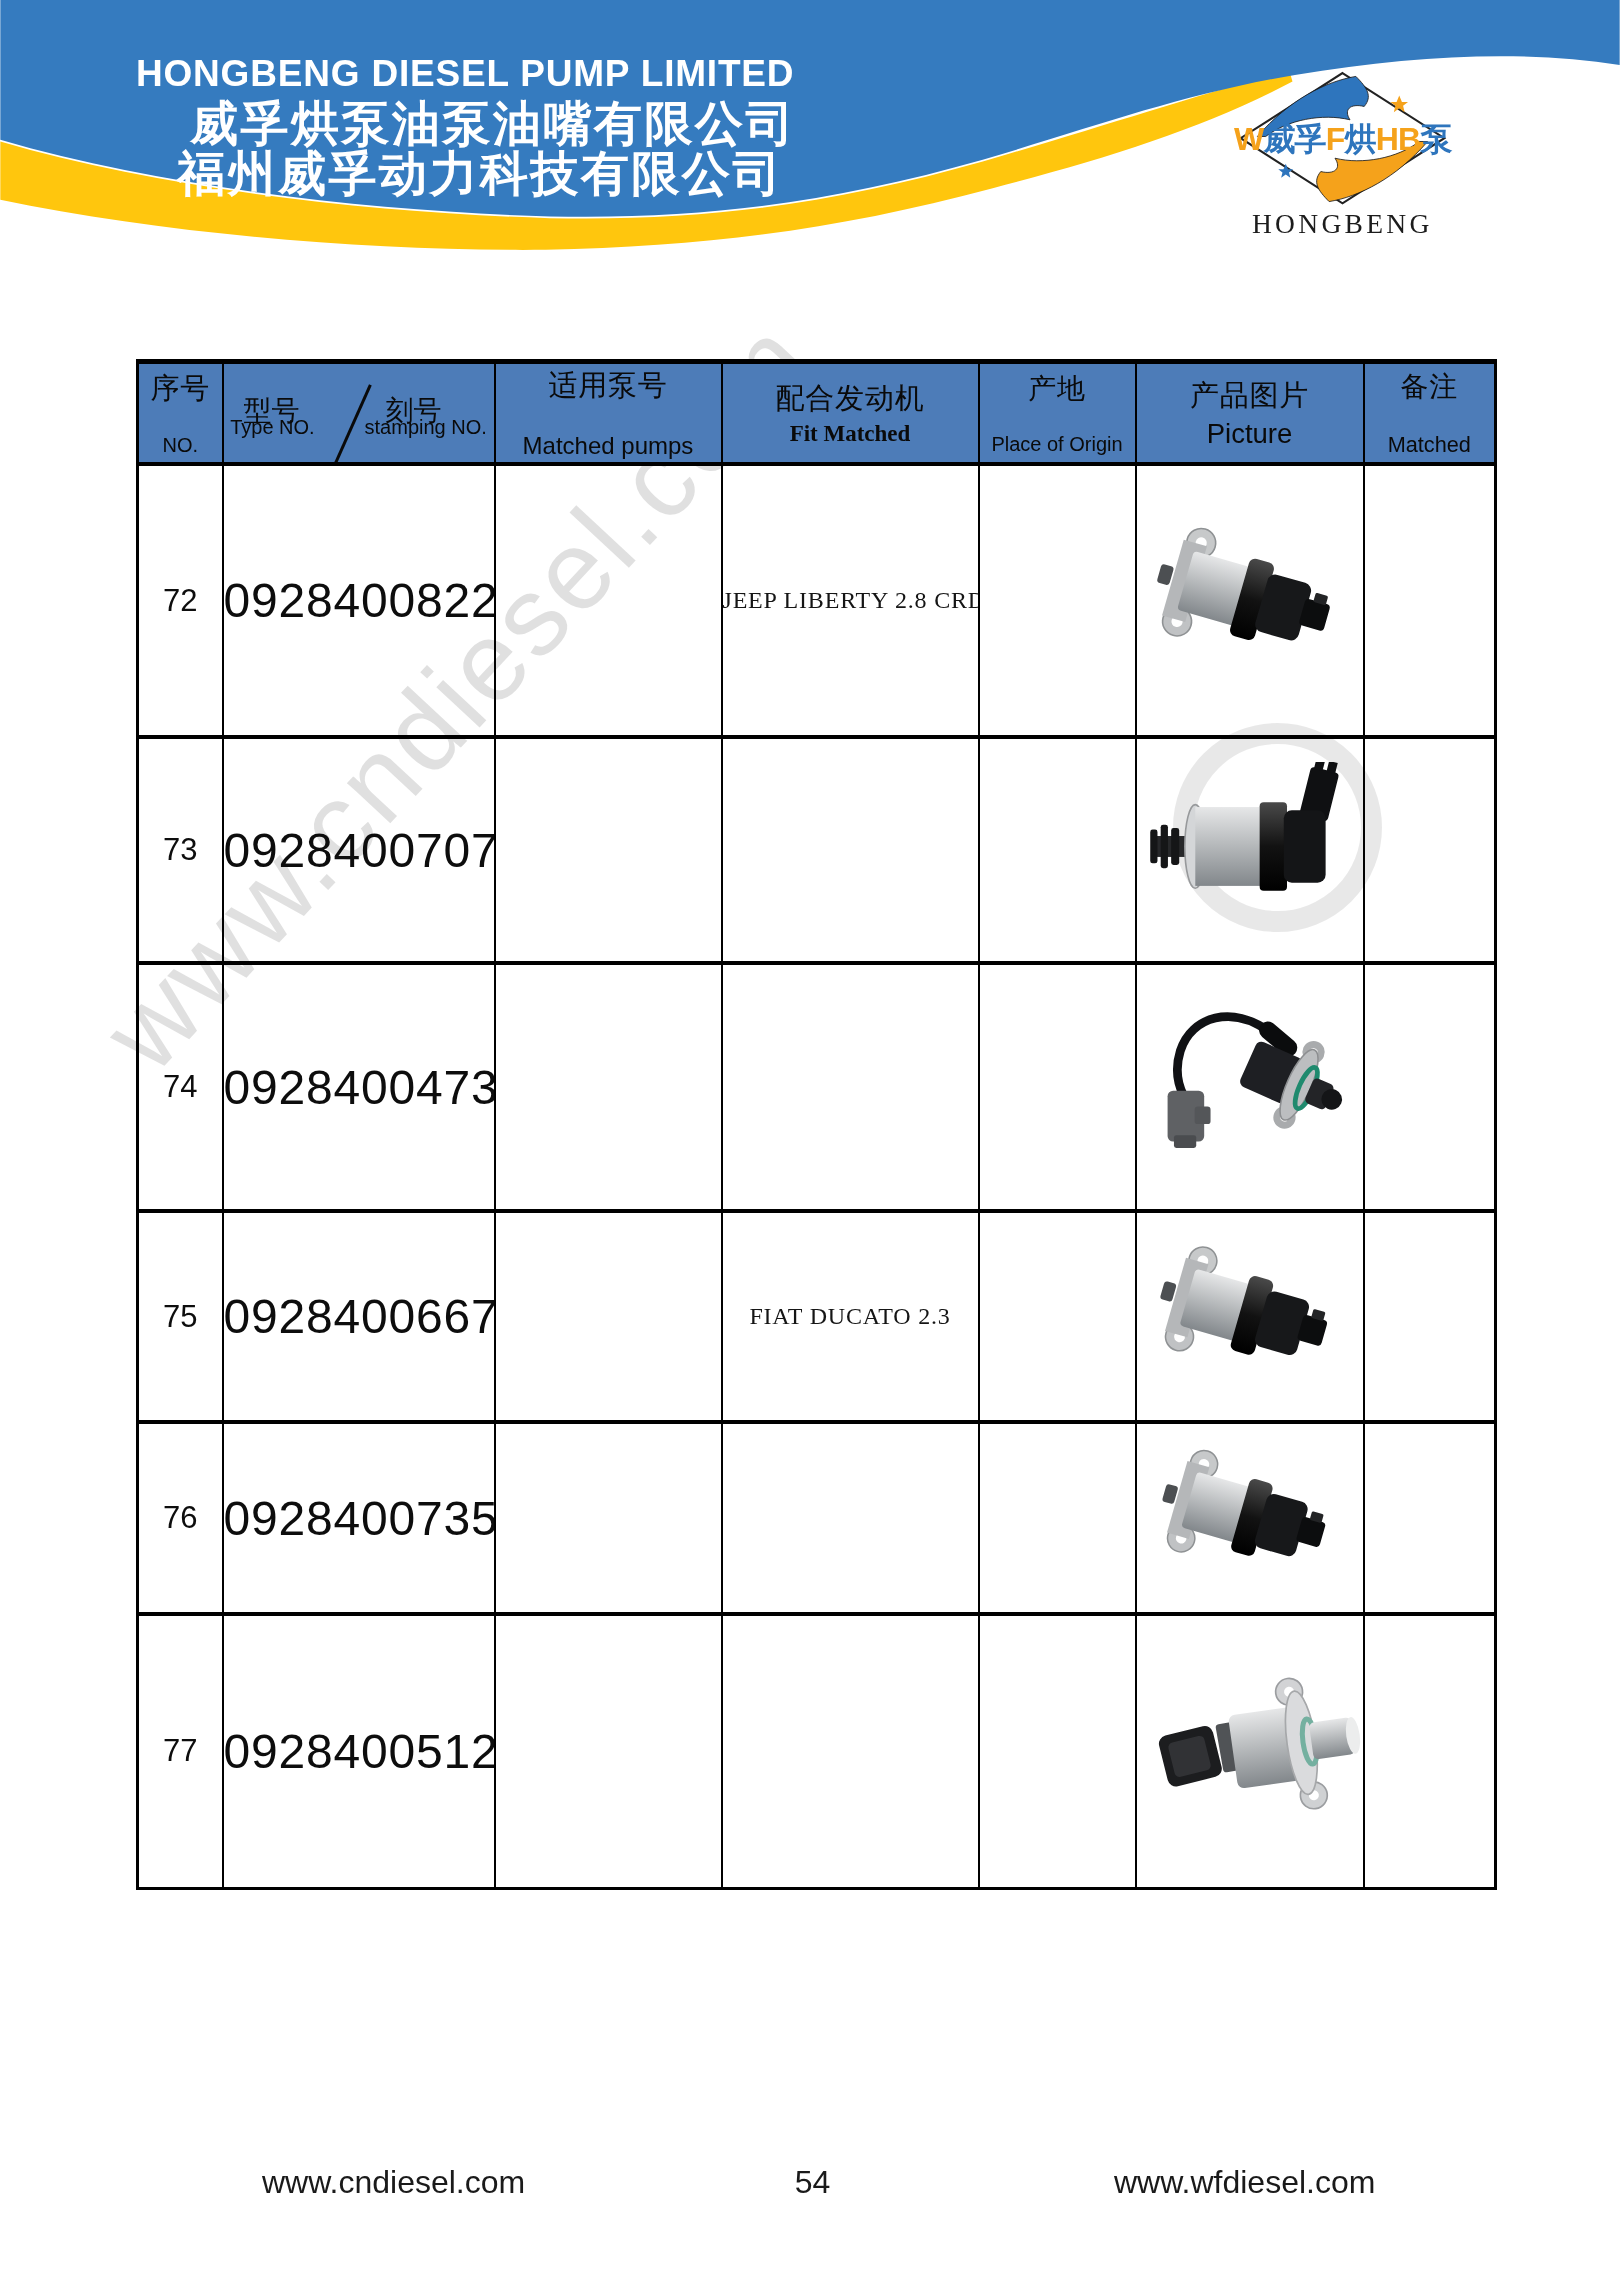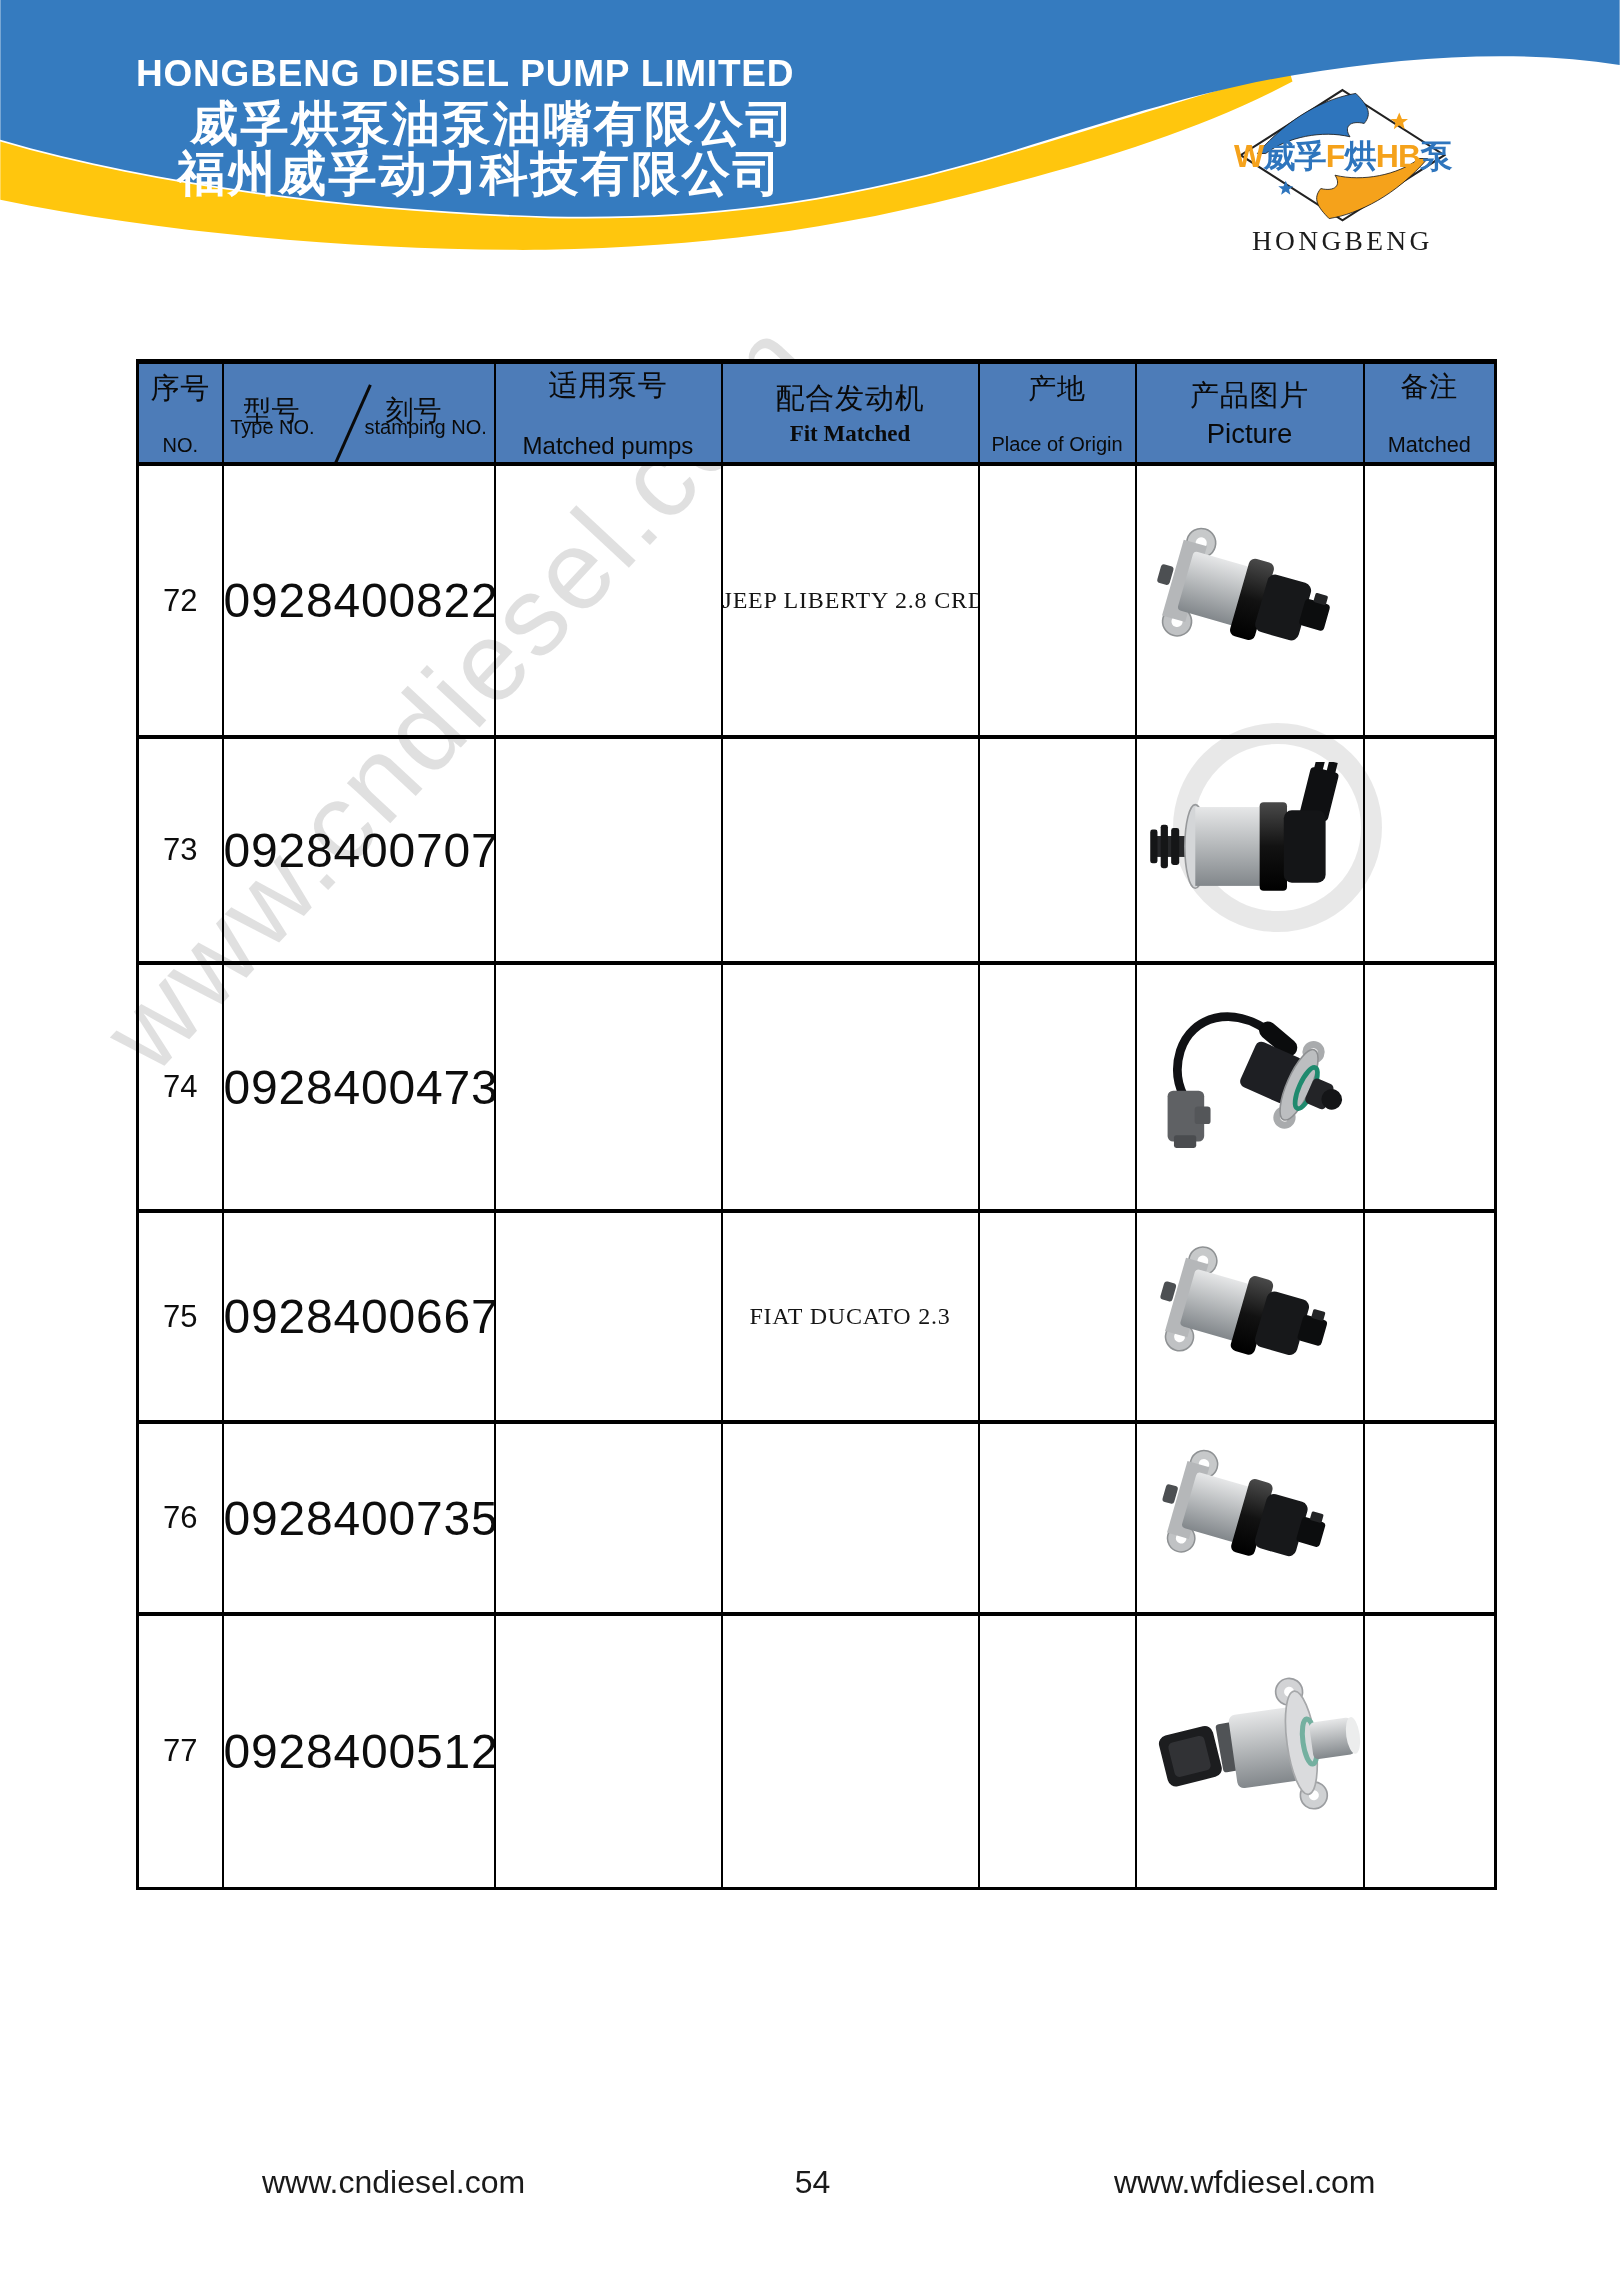--- a/index.html
+++ b/index.html
@@ -8,21 +8,21 @@
     font-family:"Liberation Sans","DejaVu Sans",sans-serif;color:#111;
     overflow:hidden;
   }
   
   .banner-svg{position:absolute;left:0;top:0;z-index:0;}
   .brand{position:absolute;left:0;top:0;z-index:3;}
   .brand-en{position:absolute;left:136px;top:53px;font-size:37px;font-weight:bold;color:#fff;letter-spacing:0.8px;white-space:nowrap;}
   .brand-cn1{position:absolute;left:190px;top:92px;font-size:48px;font-weight:bold;color:#fff;letter-spacing:2.5px;white-space:nowrap;}
   .brand-cn2{position:absolute;left:177px;top:142px;font-size:48px;font-weight:bold;color:#fff;letter-spacing:2.5px;white-space:nowrap;}
   
-  .logo{position:absolute;left:1234px;top:85px;width:217px;height:175px;z-index:3;}
+  .logo{position:absolute;left:1234px;top:68px;width:217px;height:175px;z-index:3;}
   .logo-svg{position:absolute;left:0;top:0;}
   .monogram{position:absolute;left:0;top:50px;width:217px;text-align:center;font-size:32px;font-weight:bold;letter-spacing:-0.8px;white-space:nowrap;}
   .mo{color:#F5A21B;} .mb{color:#2E75BD;}
   .logo-name{position:absolute;left:-16.7px;top:140px;width:250px;text-align:center;
     font-family:"Liberation Serif","DejaVu Serif",serif;font-size:27.5px;color:#1c1c1c;letter-spacing:3.3px;}
   
   .watermark{position:absolute;left:125px;top:987px;z-index:1;transform-origin:0 50%;
     transform:rotate(-47deg);font-size:112px;letter-spacing:3.3px;font-weight:500;
     color:rgba(60,60,60,0.16);white-space:nowrap;}
   .watermark-ring{position:absolute;left:1173px;top:723px;width:167px;height:167px;z-index:1;

